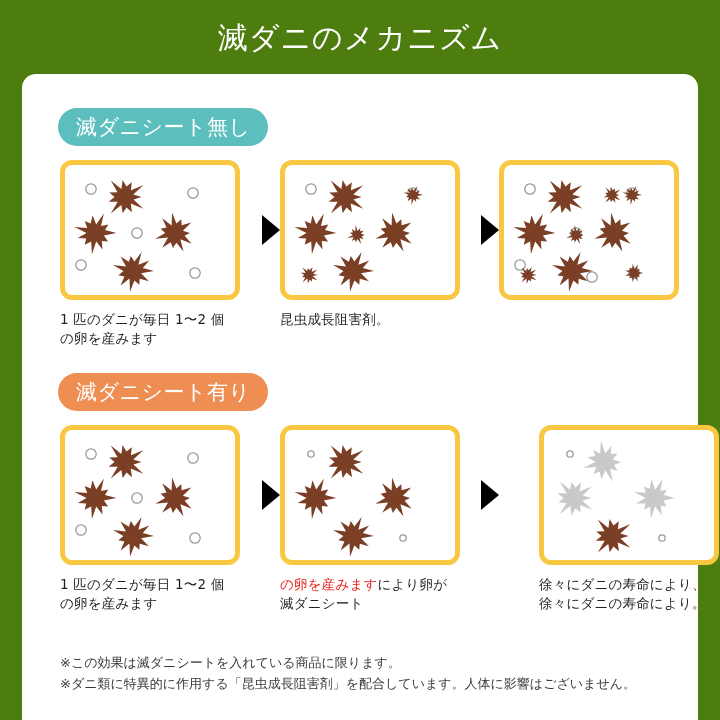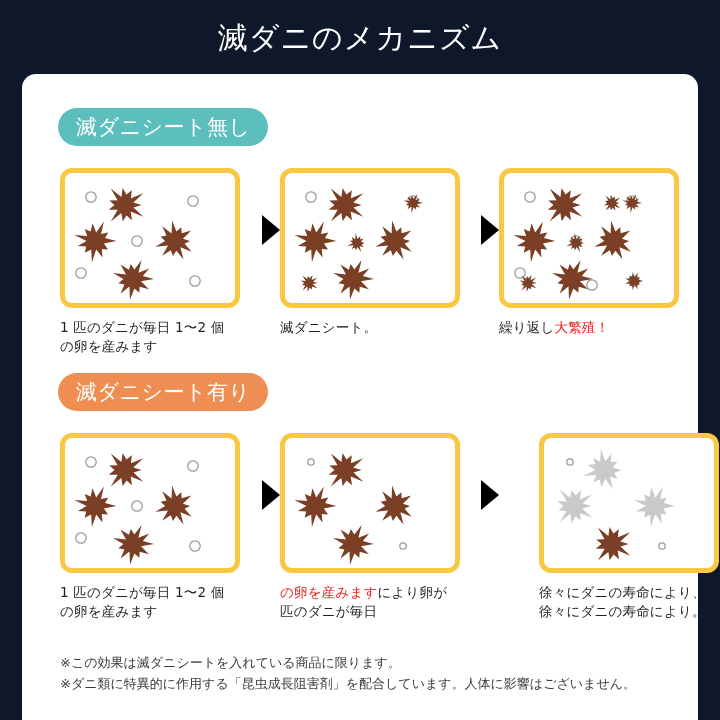--- a/index.html
+++ b/index.html
@@ -11,21 +11,21 @@
     width: 720px;
     height: 720px;
     background: #0d77a3;
     font-family: "DejaVu Sans", "Liberation Sans", sans-serif;
     overflow: hidden;
   }
   #root {
     position: relative;
     width: 720px;
     height: 720px;
-    background: #0f172a;
+    background: #4d7c0f;
   }
   .page-title {
     position: absolute;
     top: 16px;
     left: 0;
     width: 720px;
     text-align: center;
     color: #ffffff;
     font-size: 30px;
     letter-spacing: 1px;
@@ -58,21 +58,21 @@
   .badge-orange { background: #ef8e52; }
 
   .row {
     position: absolute;
     left: 0;
     width: 676px;
     height: 180px;
   }
   .panel-wrap {
     position: absolute;
-    top: 8px;
+    top: 0;
     width: 180px;
   }
   .panel {
     position: relative;
     width: 180px;
     height: 140px;
     border: 5px solid #f9c741;
     border-radius: 12px;
     box-sizing: border-box;
     background: #ffffff;
@@ -150,21 +150,21 @@
               <path d="M76.6,32.0L68.5,34.5L78.3,43.8L65.7,38.6L67.0,47.3L61.5,42.4L57.7,48.3L56.3,40.1L45.8,48.4L52.7,36.7L43.7,36.8L49.5,32.0L44.3,27.4L52.5,27.2L45.8,15.6L56.4,24.1L57.6,15.1L61.5,21.6L66.8,17.2L65.9,25.2L78.3,20.3L68.3,29.6Z" fill="#7b3f26"></path>
               <path d="M51.4,68.0L38.9,70.6L43.1,76.4L36.8,75.9L37.5,84.4L31.2,76.4L26.9,89.2L26.2,76.4L19.7,79.8L21.2,73.6L12.8,73.1L21.5,68.0L9.4,61.9L22.2,63.0L19.7,56.1L25.7,58.5L27.5,50.3L31.2,59.6L38.9,48.4L36.0,61.1L43.3,59.5L40.0,65.1Z" fill="#7b3f26"></path>
               <path d="M125.0,68.0L119.6,70.8L126.6,78.7L115.4,74.2L118.5,86.6L111.4,77.7L107.9,82.9L105.8,77.2L97.2,82.8L103.0,72.5L90.3,73.8L100.2,68.0L95.6,63.8L101.5,62.5L97.2,53.3L106.6,60.5L107.1,47.6L111.4,58.4L116.3,54.3L116.6,60.3L126.3,57.5L117.9,65.7Z" fill="#7b3f26"></path>
               <path d="M89.0,106.0L76.0,108.3L83.9,116.2L74.7,113.7L74.3,119.8L69.4,115.5L65.0,126.8L64.5,113.6L55.6,120.4L59.4,111.5L53.4,110.3L58.4,106.0L48.0,100.1L61.0,101.5L55.5,91.6L63.8,96.7L65.8,91.0L69.4,96.5L76.6,87.1L73.4,99.7L84.2,95.6L77.8,103.1Z" fill="#7b3f26"></path>
               <path d="M138.1,30.0L131.8,31.1L135.0,34.5L131.2,33.7L131.1,36.7L128.6,34.2L126.6,40.0L126.4,33.6L122.6,36.3L123.9,32.6L120.9,32.1L123.7,30.0L118.4,27.2L124.7,27.9L122.5,23.7L126.0,25.6L127.0,22.8L128.6,25.7L132.2,20.9L130.6,27.0L135.1,25.4L132.7,28.6Z" fill="#7b3f26"></path>
               <path d="M79.6,70.0L76.7,71.4L78.7,74.3L74.6,73.1L76.2,79.2L72.6,74.1L70.9,77.5L70.0,74.5L66.8,76.0L68.6,72.2L62.3,72.9L67.8,70.0L64.7,67.8L67.9,67.4L66.8,64.0L70.3,66.3L70.6,60.0L72.6,65.9L75.2,63.0L75.2,66.3L78.6,65.7L75.9,68.8Z" fill="#7b3f26"></path>
               <path d="M32.8,110.0L27.7,111.1L32.3,115.3L26.9,113.4L27.0,116.5L24.7,114.7L22.8,118.7L22.4,113.5L17.5,117.4L20.3,112.4L17.1,112.0L19.2,110.0L15.7,107.6L20.7,107.9L17.5,102.5L22.2,106.0L23.0,102.9L24.7,105.2L27.6,102.1L26.6,107.0L32.3,104.6L28.2,108.8Z" fill="#7b3f26"></path>
             </svg>
         </div>
         <div class="caption">
-          <span class="cap-red"></span><span>滅ダニシート。</span><br>
+          <span class="cap-red"></span><span>昆虫成長阻害剤。</span><br>
           <span></span>
         </div>
       </div>
 
       <div class="arrow" style="left:459px;"></div>
 
       <div class="panel-wrap" style="left:477px;">
         <div class="panel">
           <svg id="p13" width="170" height="130" viewBox="0 0 170 130">
               <circle cx="26" cy="24" r="5.2" fill="#ffffff" stroke="#9a9a9a" stroke-width="1.3"></circle>
@@ -177,24 +177,20 @@
               <path d="M51.4,68.0L38.9,70.6L43.1,76.4L36.8,75.9L37.5,84.4L31.2,76.4L26.9,89.2L26.2,76.4L19.7,79.8L21.2,73.6L12.8,73.1L21.5,68.0L9.4,61.9L22.2,63.0L19.7,56.1L25.7,58.5L27.5,50.3L31.2,59.6L38.9,48.4L36.0,61.1L43.3,59.5L40.0,65.1Z" fill="#7b3f26"></path>
               <path d="M125.0,68.0L119.6,70.8L126.6,78.7L115.4,74.2L118.5,86.6L111.4,77.7L107.9,82.9L105.8,77.2L97.2,82.8L103.0,72.5L90.3,73.8L100.2,68.0L95.6,63.8L101.5,62.5L97.2,53.3L106.6,60.5L107.1,47.6L111.4,58.4L116.3,54.3L116.6,60.3L126.3,57.5L117.9,65.7Z" fill="#7b3f26"></path>
               <path d="M89.0,106.0L76.0,108.3L83.9,116.2L74.7,113.7L74.3,119.8L69.4,115.5L65.0,126.8L64.5,113.6L55.6,120.4L59.4,111.5L53.4,110.3L58.4,106.0L48.0,100.1L61.0,101.5L55.5,91.6L63.8,96.7L65.8,91.0L69.4,96.5L76.6,87.1L73.4,99.7L84.2,95.6L77.8,103.1Z" fill="#7b3f26"></path>
               <path d="M138.1,30.0L131.8,31.1L135.0,34.5L131.2,33.7L131.1,36.7L128.6,34.2L126.6,40.0L126.4,33.6L122.6,36.3L123.9,32.6L120.9,32.1L123.7,30.0L118.4,27.2L124.7,27.9L122.5,23.7L126.0,25.6L127.0,22.8L128.6,25.7L132.2,20.9L130.6,27.0L135.1,25.4L132.7,28.6Z" fill="#7b3f26"></path>
               <path d="M79.6,70.0L76.7,71.4L78.7,74.3L74.6,73.1L76.2,79.2L72.6,74.1L70.9,77.5L70.0,74.5L66.8,76.0L68.6,72.2L62.3,72.9L67.8,70.0L64.7,67.8L67.9,67.4L66.8,64.0L70.3,66.3L70.6,60.0L72.6,65.9L75.2,63.0L75.2,66.3L78.6,65.7L75.9,68.8Z" fill="#7b3f26"></path>
               <path d="M32.8,110.0L27.7,111.1L32.3,115.3L26.9,113.4L27.0,116.5L24.7,114.7L22.8,118.7L22.4,113.5L17.5,117.4L20.3,112.4L17.1,112.0L19.2,110.0L15.7,107.6L20.7,107.9L17.5,102.5L22.2,106.0L23.0,102.9L24.7,105.2L27.6,102.1L26.6,107.0L32.3,104.6L28.2,108.8Z" fill="#7b3f26"></path>
               <path d="M139.2,108.0L134.5,109.3L135.9,111.8L133.0,111.5L133.9,116.6L130.5,111.8L128.7,117.2L128.1,112.2L125.4,113.3L126.1,110.5L121.0,110.7L126.1,108.0L121.1,105.4L126.1,105.5L125.4,102.7L128.1,103.8L128.7,98.7L130.5,104.2L133.9,99.5L133.0,104.5L135.9,104.2L134.5,106.7Z" fill="#7b3f26"></path>
               <path d="M115.3,30.0L112.2,31.2L116.4,35.4L110.6,33.0L111.5,37.7L108.7,34.8L107.0,37.2L106.2,34.0L101.5,37.5L104.7,32.1L99.8,32.4L103.2,30.0L101.1,28.0L104.3,27.6L101.5,22.5L106.4,26.4L106.8,21.5L108.7,25.2L111.0,23.5L110.9,26.7L116.3,24.6L111.8,28.9Z" fill="#7b3f26"></path>
             </svg>
         </div>
-        <div class="caption">
-          <span>繰り返し</span><span class="cap-red">大繁殖！</span><br>
-          <span></span>
-        </div>
       </div>
     </div>
 
     <div class="badge badge-orange" style="left:36px; top:299px;">滅ダニシート有り</div>
 
     <div class="row" style="top:351px;">
       <div class="panel-wrap" style="left:38px;">
         <div class="panel">
           <svg id="p21" width="170" height="130" viewBox="0 0 170 130">
               <circle cx="26" cy="24" r="5.2" fill="#ffffff" stroke="#9a9a9a" stroke-width="1.3"></circle>
@@ -222,21 +218,21 @@
               <circle cx="26" cy="24" r="3.2" fill="#ffffff" stroke="#9a9a9a" stroke-width="1.3"></circle>
               <circle cx="118" cy="108" r="3.2" fill="#ffffff" stroke="#9a9a9a" stroke-width="1.3"></circle>
               <path d="M76.6,32.0L68.5,34.5L78.3,43.8L65.7,38.6L67.0,47.3L61.5,42.4L57.7,48.3L56.3,40.1L45.8,48.4L52.7,36.7L43.7,36.8L49.5,32.0L44.3,27.4L52.5,27.2L45.8,15.6L56.4,24.1L57.6,15.1L61.5,21.6L66.8,17.2L65.9,25.2L78.3,20.3L68.3,29.6Z" fill="#7b3f26"></path>
               <path d="M51.4,68.0L38.9,70.6L43.1,76.4L36.8,75.9L37.5,84.4L31.2,76.4L26.9,89.2L26.2,76.4L19.7,79.8L21.2,73.6L12.8,73.1L21.5,68.0L9.4,61.9L22.2,63.0L19.7,56.1L25.7,58.5L27.5,50.3L31.2,59.6L38.9,48.4L36.0,61.1L43.3,59.5L40.0,65.1Z" fill="#7b3f26"></path>
               <path d="M125.0,68.0L119.6,70.8L126.6,78.7L115.4,74.2L118.5,86.6L111.4,77.7L107.9,82.9L105.8,77.2L97.2,82.8L103.0,72.5L90.3,73.8L100.2,68.0L95.6,63.8L101.5,62.5L97.2,53.3L106.6,60.5L107.1,47.6L111.4,58.4L116.3,54.3L116.6,60.3L126.3,57.5L117.9,65.7Z" fill="#7b3f26"></path>
               <path d="M89.0,106.0L76.0,108.3L83.9,116.2L74.7,113.7L74.3,119.8L69.4,115.5L65.0,126.8L64.5,113.6L55.6,120.4L59.4,111.5L53.4,110.3L58.4,106.0L48.0,100.1L61.0,101.5L55.5,91.6L63.8,96.7L65.8,91.0L69.4,96.5L76.6,87.1L73.4,99.7L84.2,95.6L77.8,103.1Z" fill="#7b3f26"></path>
             </svg>
         </div>
         <div class="caption">
           <span class="cap-red">の卵を産みます</span><span>により卵が</span><br>
-          <span>匹のダニが毎日</span>
+          <span>滅ダニシート</span>
         </div>
       </div>
 
       <div class="arrow" style="left:459px;"></div>
 
       <div class="panel-wrap" style="left:477px;padding-left:40px;">
         <div class="panel">
           <svg id="p23" width="170" height="130" viewBox="0 0 170 130">
               <circle cx="26" cy="24" r="3.2" fill="#ffffff" stroke="#9a9a9a" stroke-width="1.3"></circle>
               <circle cx="118" cy="108" r="3.2" fill="#ffffff" stroke="#9a9a9a" stroke-width="1.3"></circle>

